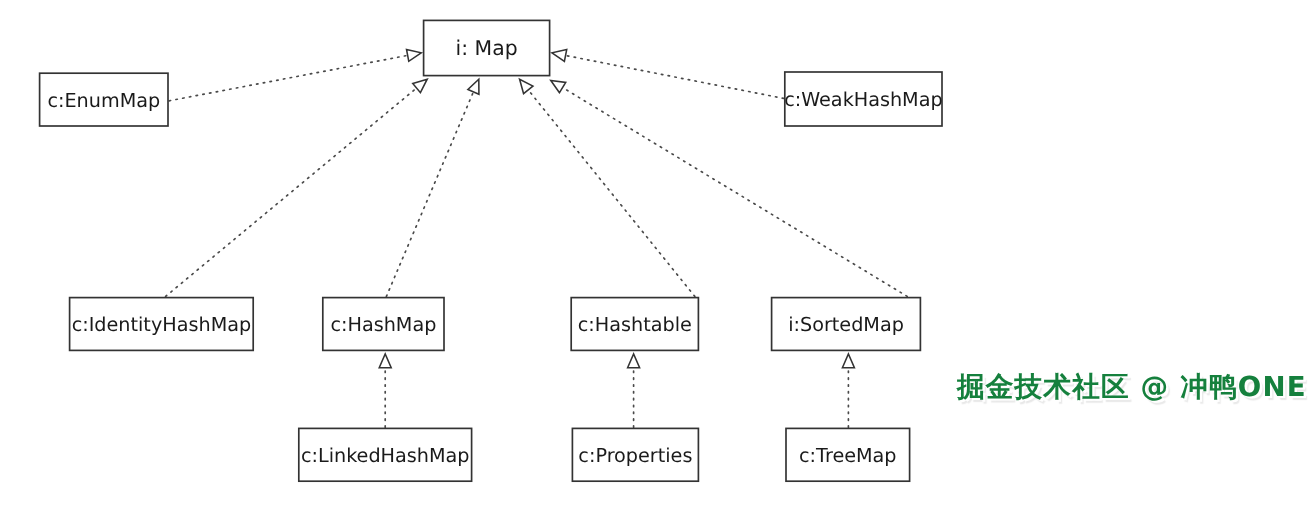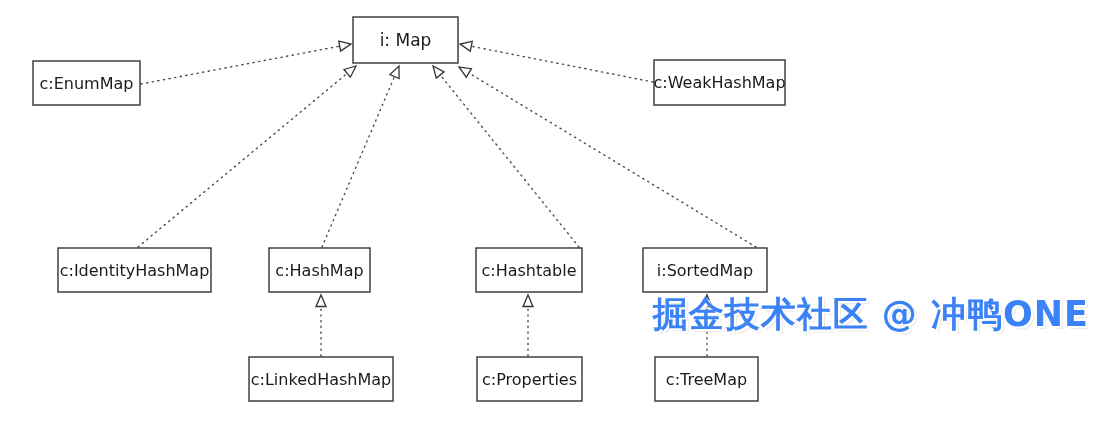--- a/index.html
+++ b/index.html
@@ -34,24 +34,24 @@
     fill: none;
     stroke: #4a4a4a;
     stroke-width: 1.4;
     stroke-dasharray: 1.2 4.5;
     stroke-linecap: round;
   }
   .watermark {
     position: absolute;
     right: 6px;
     bottom: 8px;
-    font-size: 35px;
+    font-size: 23px;
     font-weight: bold;
     letter-spacing: 1px;
-    color: #3b82f6;
+    color: #15803d;
     text-shadow: 2px 2px 0 #ffffff, 3px 3px 1px #e8e8e8;
     white-space: nowrap;
     font-family: "DejaVu Sans", "Liberation Sans", sans-serif;
   }
 </style>
 </head>
 <body>
 
 <div class="stage">
   <svg width="1095" height="438" viewBox="0 0 1095 438" xmlns="http://www.w3.org/2000/svg">

